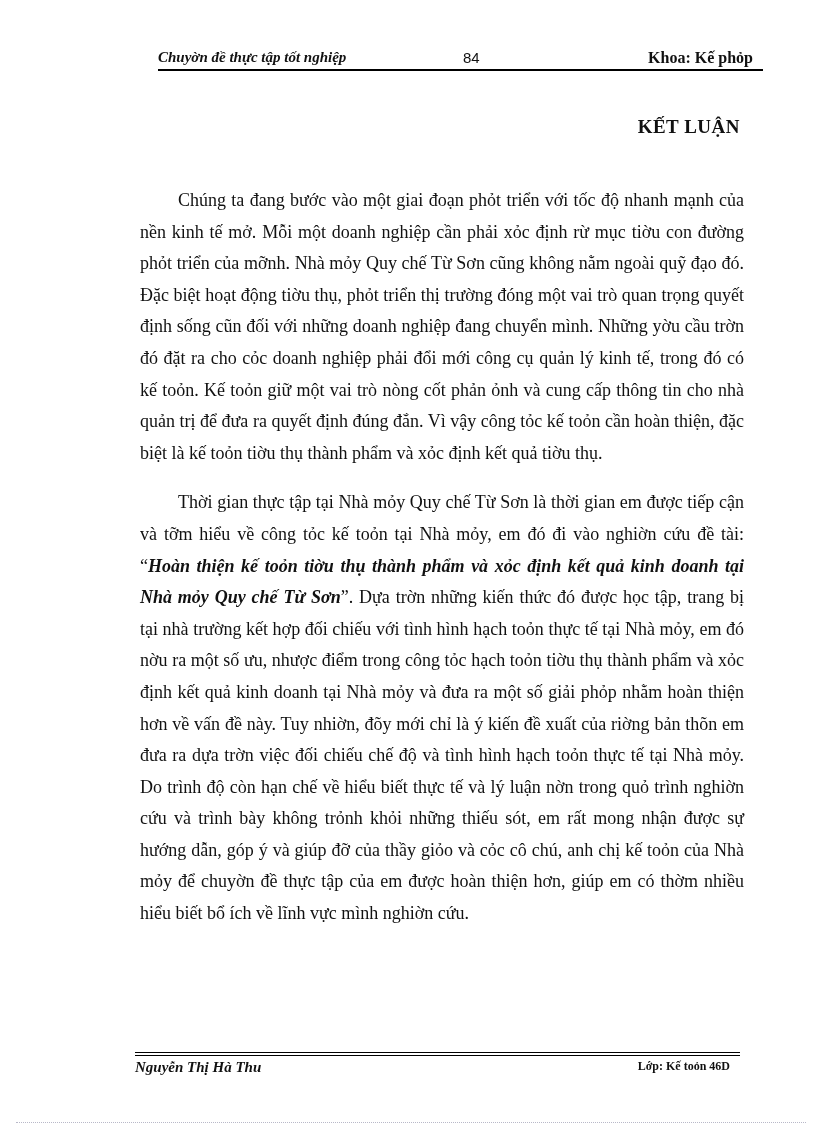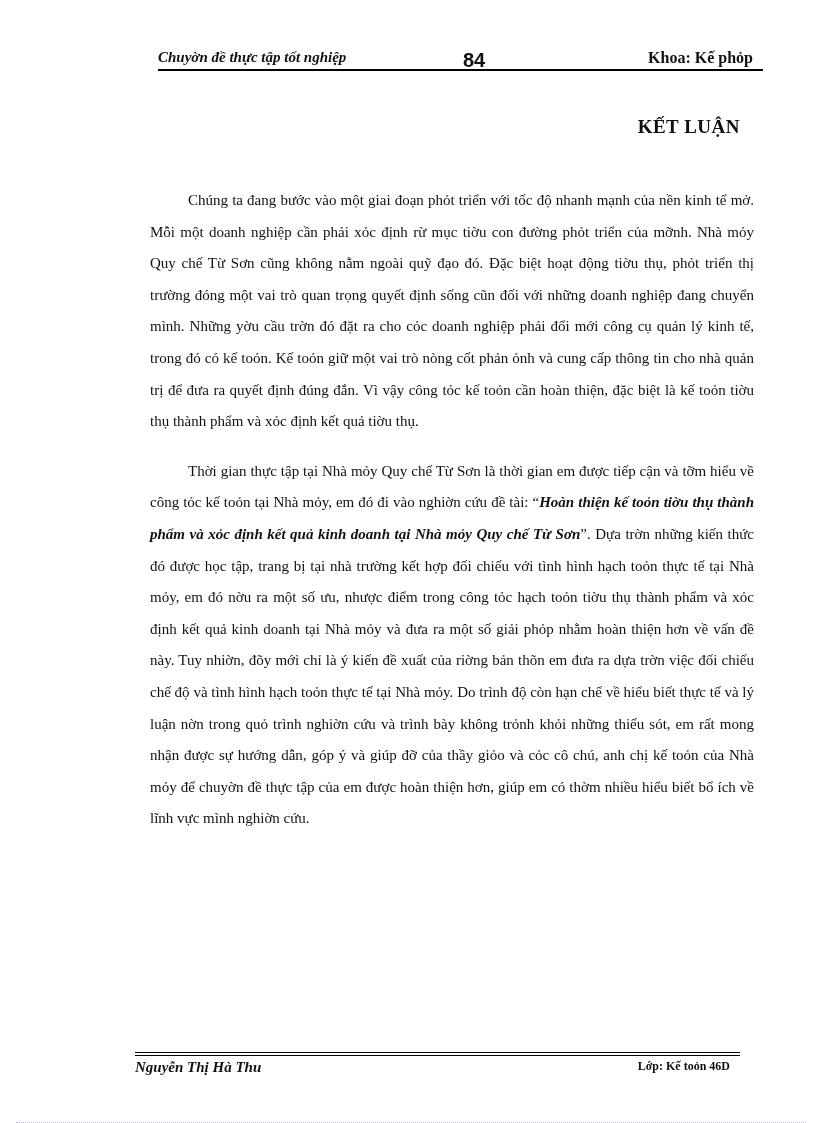--- a/index.html
+++ b/index.html
@@ -29,47 +29,47 @@
       left: 0;
       top: 0;
       font-size: 15px;
       font-style: italic;
       font-weight: bold;
     }
     .page-header .center {
       position: absolute;
       left: 305px;
       top: 0;
-      font-size: 20px;
+      font-size: 15px;
       font-family: "Liberation Sans", sans-serif;
-      font-weight: bold;
+      font-weight: normal;
     }
     .page-header .right {
       position: absolute;
       right: 10px;
       top: 0;
       font-size: 16px;
       font-weight: bold;
     }
     .page-title {
       position: absolute;
       left: 135px;
       width: 605px;
       top: 116px;
       text-align: right;
       font-size: 19px;
       font-weight: bold;
       letter-spacing: 0.5px;
     }
     .body-text {
       position: absolute;
-      left: 150px;
+      left: 140px;
       top: 185px;
       width: 604px;
-      font-size: 15px;
+      font-size: 18px;
       line-height: 31.6px;
       text-align: justify;
     }
     .body-text p {
       margin: 0;
       text-indent: 38px;
     }
     .body-text p + p {
       margin-top: 18px;
     }

